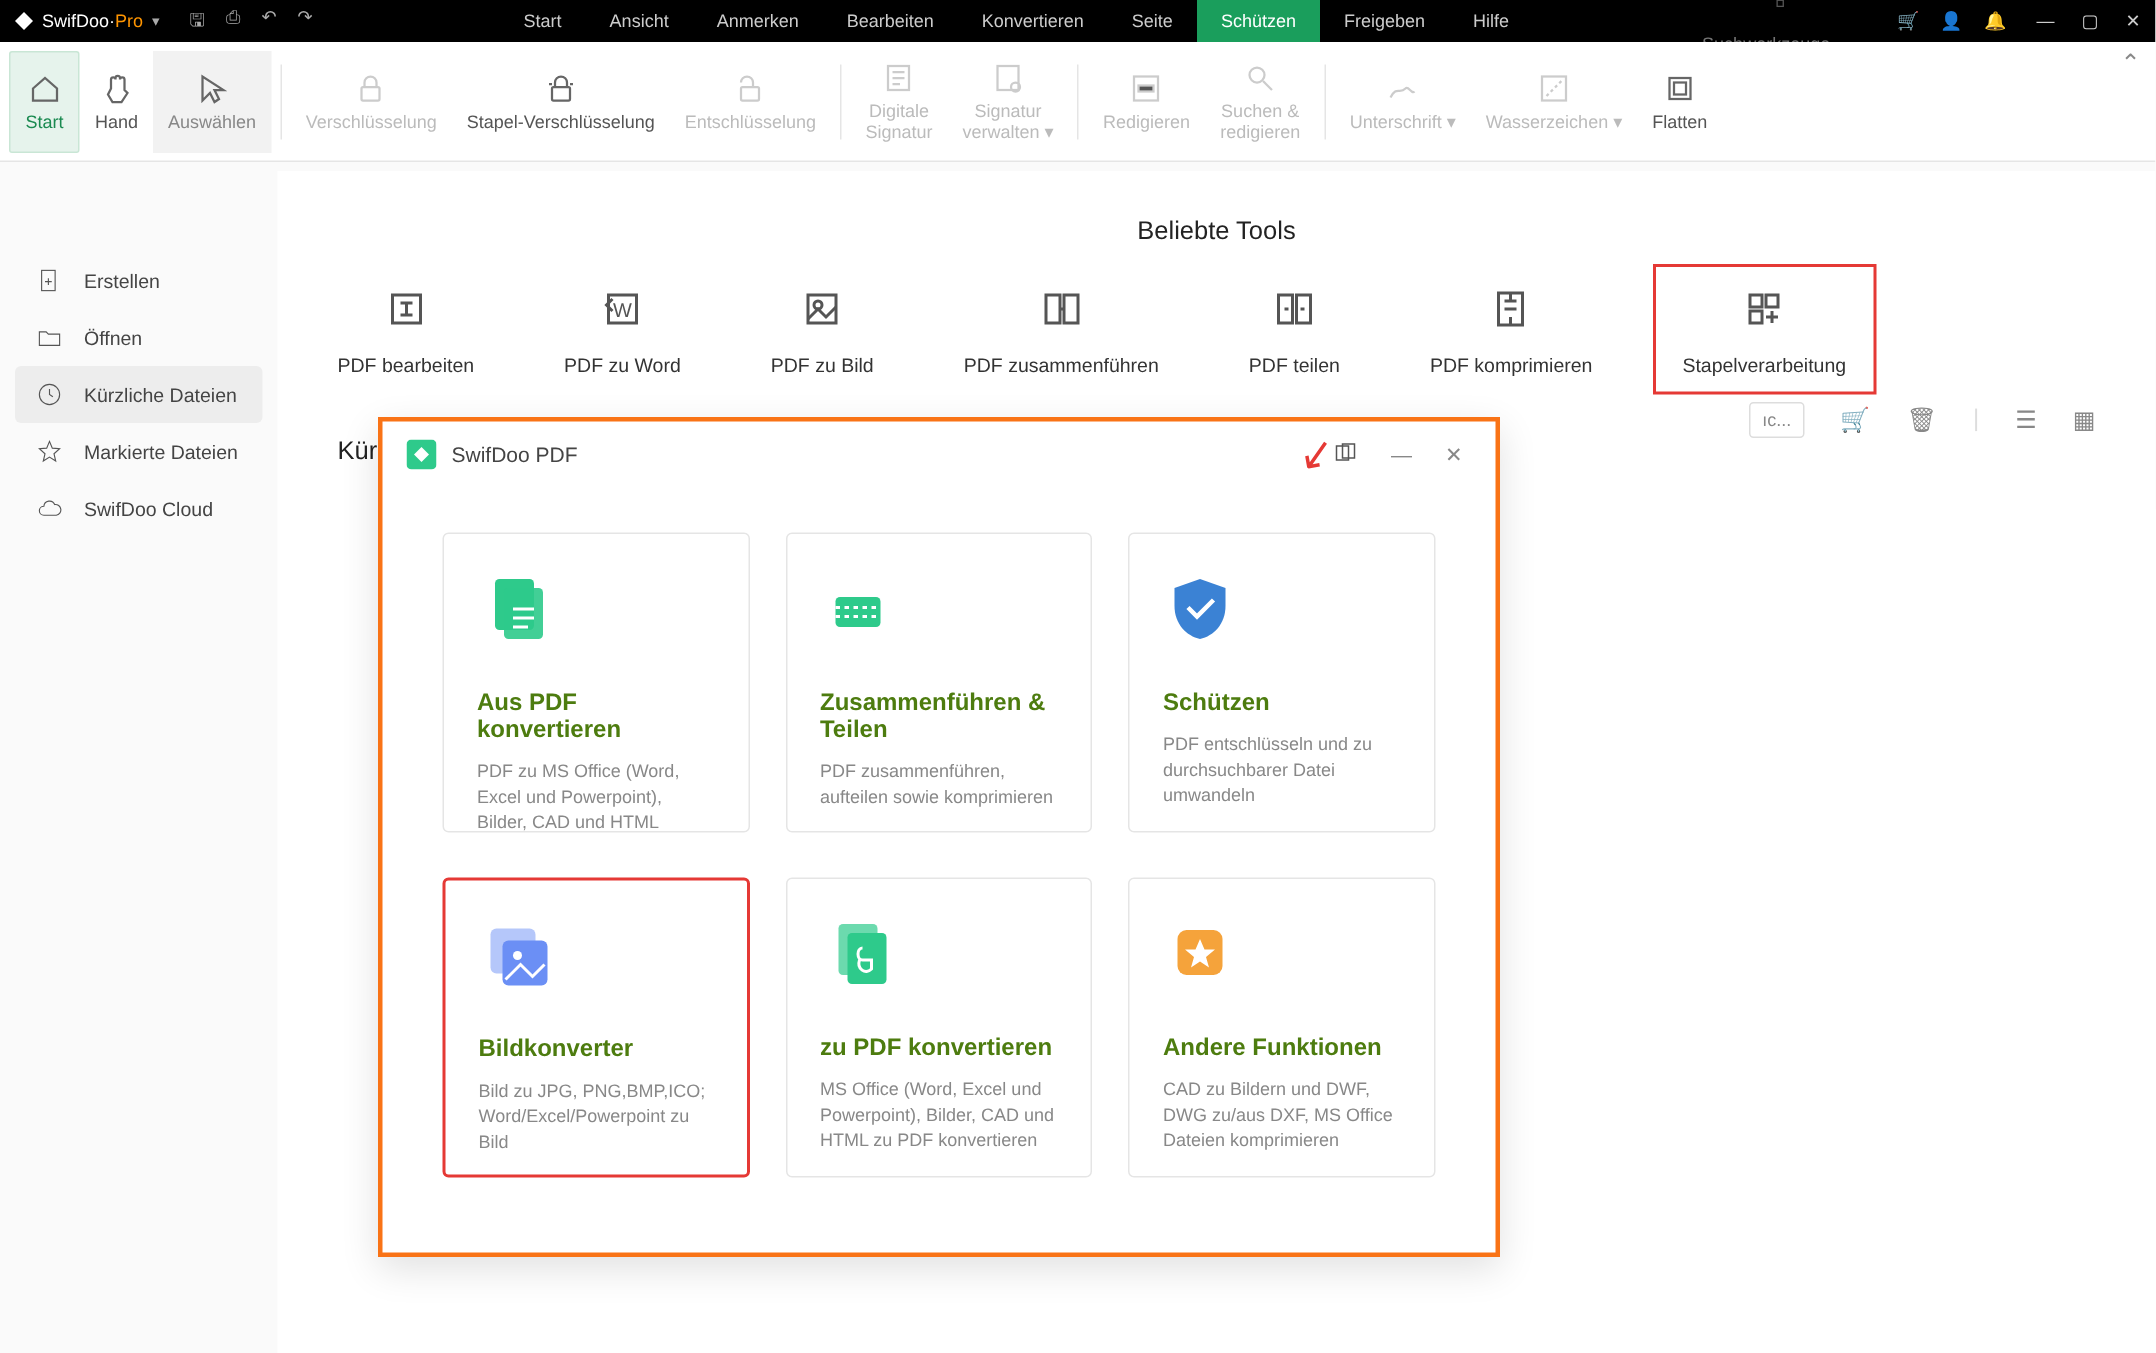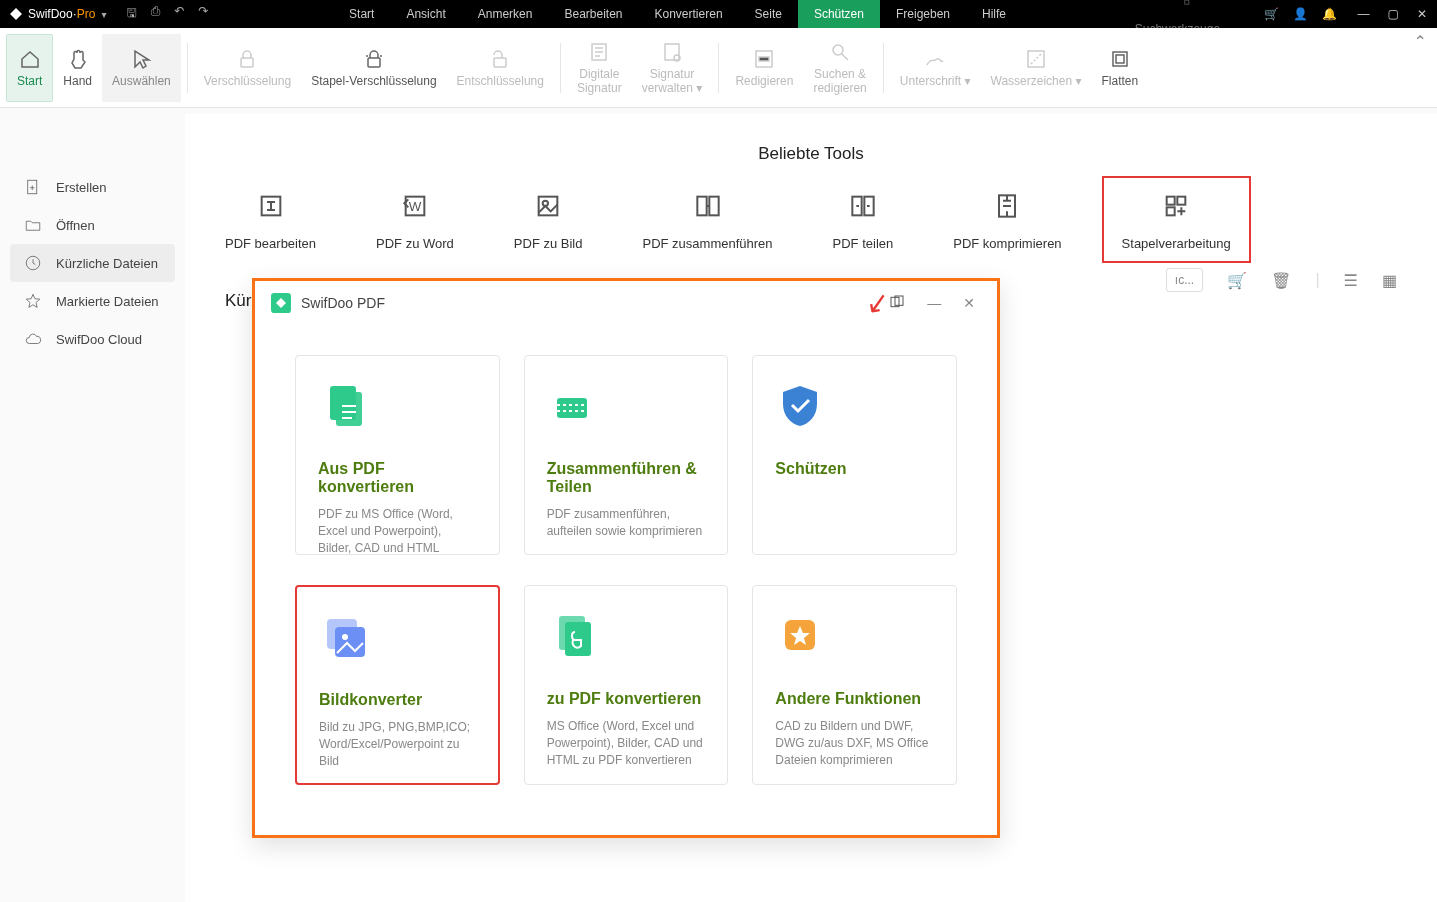--- a/index.html
+++ b/index.html
@@ -370,20 +370,21 @@
           </svg></div>
         <h3>Zusammenführen &amp; Teilen</h3>
         <p>PDF zusammenführen, aufteilen sowie komprimieren</p>
       </div>
       <div class="card">
         <div class="cicon"><svg viewBox="0 0 50 50">
             <path d="M25 6 L42 12 V24 C42 36 34 44 25 46 C16 44 8 36 8 24 V12 Z" fill="#3b82d4"></path>
             <path d="M17 25 L23 31 L34 20" stroke="#fff" stroke-width="3" fill="none"></path>
           </svg></div>
         <h3>Schützen</h3>
+        <p>PDF entschlüsseln und zu durchsuchbarer Datei umwandeln</p>
       </div>
       <div class="card hl">
         <div class="cicon"><svg viewBox="0 0 50 50">
             <rect x="8" y="8" width="30" height="30" rx="4" fill="#6b8ff5" opacity="0.5"></rect>
             <rect x="16" y="16" width="30" height="30" rx="4" fill="#6b8ff5"></rect>
             <circle cx="26" cy="26" r="3" fill="#fff"></circle>
             <path d="M18 42 L28 32 L36 40 L44 32" stroke="#fff" stroke-width="2" fill="none"></path>
           </svg></div>
         <h3>Bildkonverter</h3>
         <p>Bild zu JPG, PNG,BMP,ICO; Word/Excel/Powerpoint zu Bild</p>

